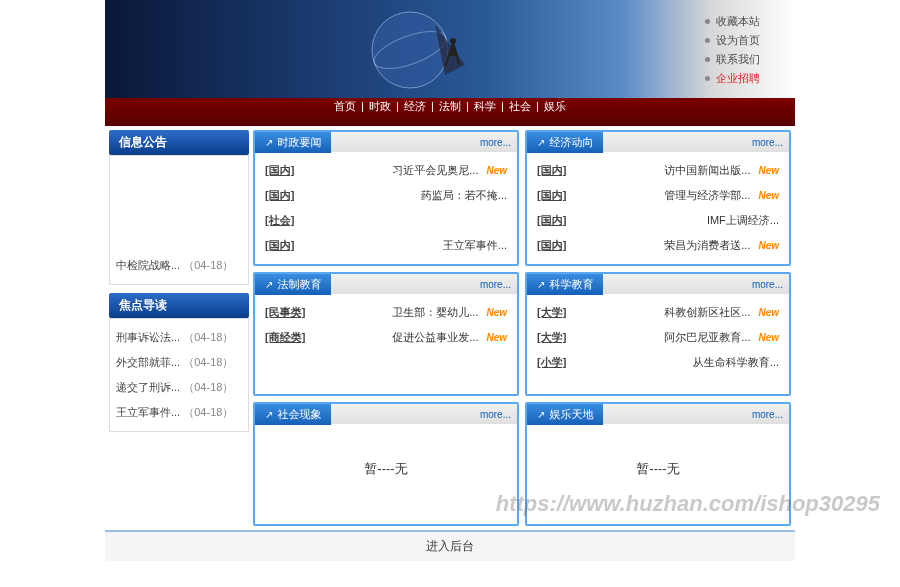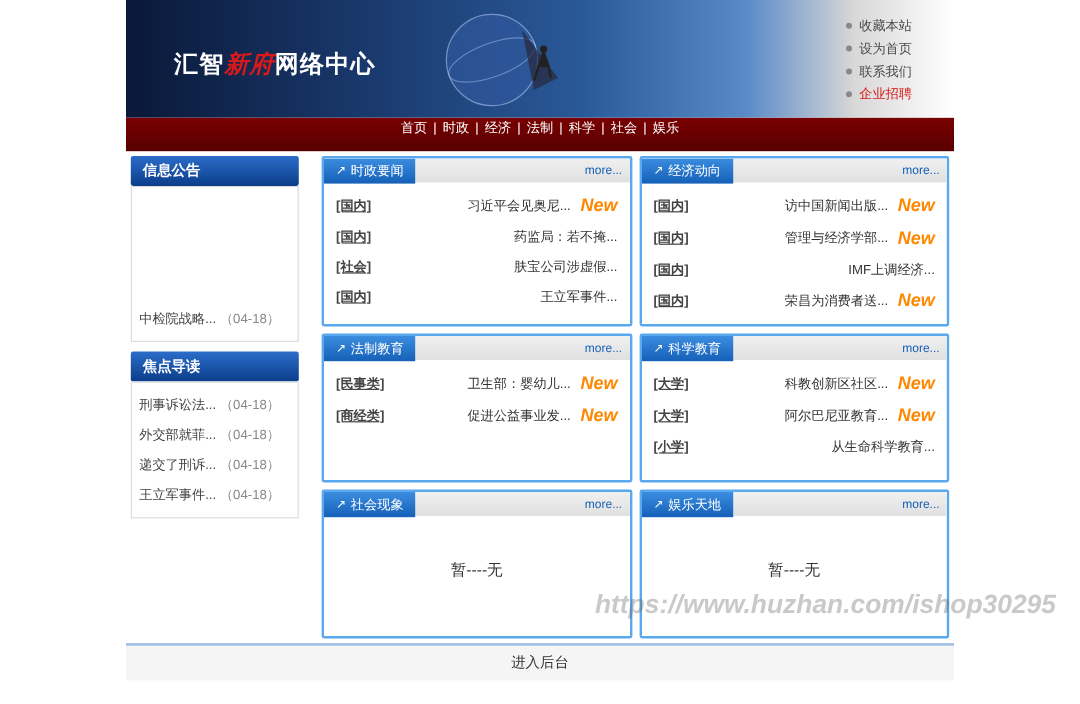--- a/index.html
+++ b/index.html
@@ -10,52 +10,49 @@
   .banner-title { position: absolute; top: 40px; left: 40px; color: #fff; font-size: 20px; font-weight: bold; letter-spacing: 1px; }
   .banner-title .red { color: #d81a1a; font-style: italic; font-family: cursive; }
   .banner-icon { position: absolute; left: 260px; top: 5px; }
   .quick-links { position: absolute; right: 10px; top: 10px; width: 80px; }
   .quick-links li { list-style: none; margin: 4px 0; font-size: 11px; color: #4a4a4a; display: flex; align-items: center; }
   .quick-links li::before { content: ""; display: inline-block; width: 5px; height: 5px; background: #888; border-radius: 50%; margin-right: 6px; }
   .quick-links li.highlight { color: #d81a1a; }
   .navbar { height: 28px; background: linear-gradient(#7a0000, #580000); text-align: center; padding: 1px 0; }
   .navbar a { color: #fff; font-size: 11px; text-decoration: none; margin: 0 2px; cursor: pointer; }
   .navbar .sep { color: #fff; font-size: 11px; }
-  .main { display: flex; padding: 4px; gap: 19px; }
+  .main { display: flex; padding: 4px; gap: 4px; }
   .sidebar { width: 140px; }
   .side-box { margin-bottom: 8px; }
   .side-header { background: linear-gradient(#2b6dc9, #0b3d8a); color: #fff; font-size: 12px; font-weight: bold; padding: 4px 10px; border-radius: 2px; }
   .side-body { border: 1px solid #ddd; background: #fff; padding: 6px 4px; min-height: 110px; font-size: 11px; }
   .side-item { padding: 5px 2px; color: #444; cursor: pointer; white-space: nowrap; overflow: hidden; }
   .side-item .date { color: #888; }
   .content { flex: 1; display: grid; grid-template-columns: 1fr 1fr; gap: 6px; }
   .panel { border: 2px solid #5aa8f0; background: #fff; border-radius: 2px; overflow: hidden; }
   .panel-header { background: linear-gradient(#f0f0f0, #e0e0e0); display: flex; align-items: center; padding: 0; height: 20px; }
   .panel-title { background: linear-gradient(#3b8de0, #1560b8); color: #fff; font-size: 11px; padding: 3px 10px; display: inline-flex; align-items: center; gap: 4px; }
   .panel-title .arrow { font-size: 10px; }
   .panel-more { margin-left: auto; margin-right: 6px; color: #1560b8; font-size: 10px; cursor: pointer; }
   .panel-body { padding: 6px 10px; min-height: 100px; }
   .news-row { display: flex; align-items: center; padding: 5px 0; font-size: 11px; gap: 8px; }
   .news-tag { color: #444; font-weight: bold; min-width: 40px; text-decoration: underline; }
   .news-text { color: #333; flex: 1; white-space: nowrap; overflow: hidden; text-overflow: ellipsis; cursor: pointer; text-align: right; }
-  .news-new { color: #ff8800; font-weight: bold; font-size: 15px; font-style: italic; }
+  .news-new { color: #ff8800; font-weight: bold; font-size: 10px; font-style: italic; }
   .panel-empty { text-align: center; padding: 30px 0; color: #333; font-size: 13px; }
   .footer { border-top: 2px solid #99bde5; text-align: center; padding: 6px 0; font-size: 12px; background: #f5f5f5; }
   .footer a { color: #333; text-decoration: none; cursor: pointer; text-align: right; }
   .watermark { position: fixed; bottom: 70px; right: 20px; font-size: 22px; color: rgba(100,100,100,0.35); font-style: italic; pointer-events: none; font-weight: bold; }
 </style>
 </head>
 <body>
 
 <div class="viewport">
   <div class="page">
     <div class="banner">
-      <div class="banner-title">
-        <span>汇智</span><span class="red">新府</span><span>网络中心</span>
-      </div>
       <div class="banner-icon">
         <svg width="110" height="90" viewBox="0 0 110 90">
           <circle cx="45" cy="45" r="38" fill="rgba(50,90,160,0.6)" stroke="rgba(200,220,255,0.5)" stroke-width="1"></circle>
           <ellipse cx="45" cy="45" rx="38" ry="14" fill="none" stroke="rgba(200,220,255,0.4)" stroke-width="1" transform="rotate(-20 45 45)"></ellipse>
           <path d="M70 20 L 100 60 L 80 70 Z" fill="rgba(40,40,60,0.7)"></path>
           <circle cx="88" cy="36" r="3" fill="#222"></circle>
           <path d="M88 38 L 84 50 L 92 50 Z M84 50 L 80 62 M92 50 L 94 60" stroke="#222" stroke-width="2" fill="#222"></path>
         </svg>
       </div>
       <ul class="quick-links" id="ql">
@@ -97,21 +94,20 @@
                 <span class="news-tag">[国内]</span>
                 <span class="news-text">习近平会见奥尼...</span>
                 <span class="news-new">New</span>
               </div>
               <div class="news-row">
                 <span class="news-tag">[国内]</span>
                 <span class="news-text">药监局：若不掩...</span>
               </div>
               <div class="news-row">
                 <span class="news-tag">[社会]</span>
-                <span class="news-text">肤宝公司涉虚假...</span>
               </div>
               <div class="news-row">
                 <span class="news-tag">[国内]</span>
                 <span class="news-text">王立军事件...</span>
               </div>
             </div>
           </div>
           <div class="panel">
             <div class="panel-header">
               <span class="panel-title"><span class="arrow">↗</span> 经济动向</span>

